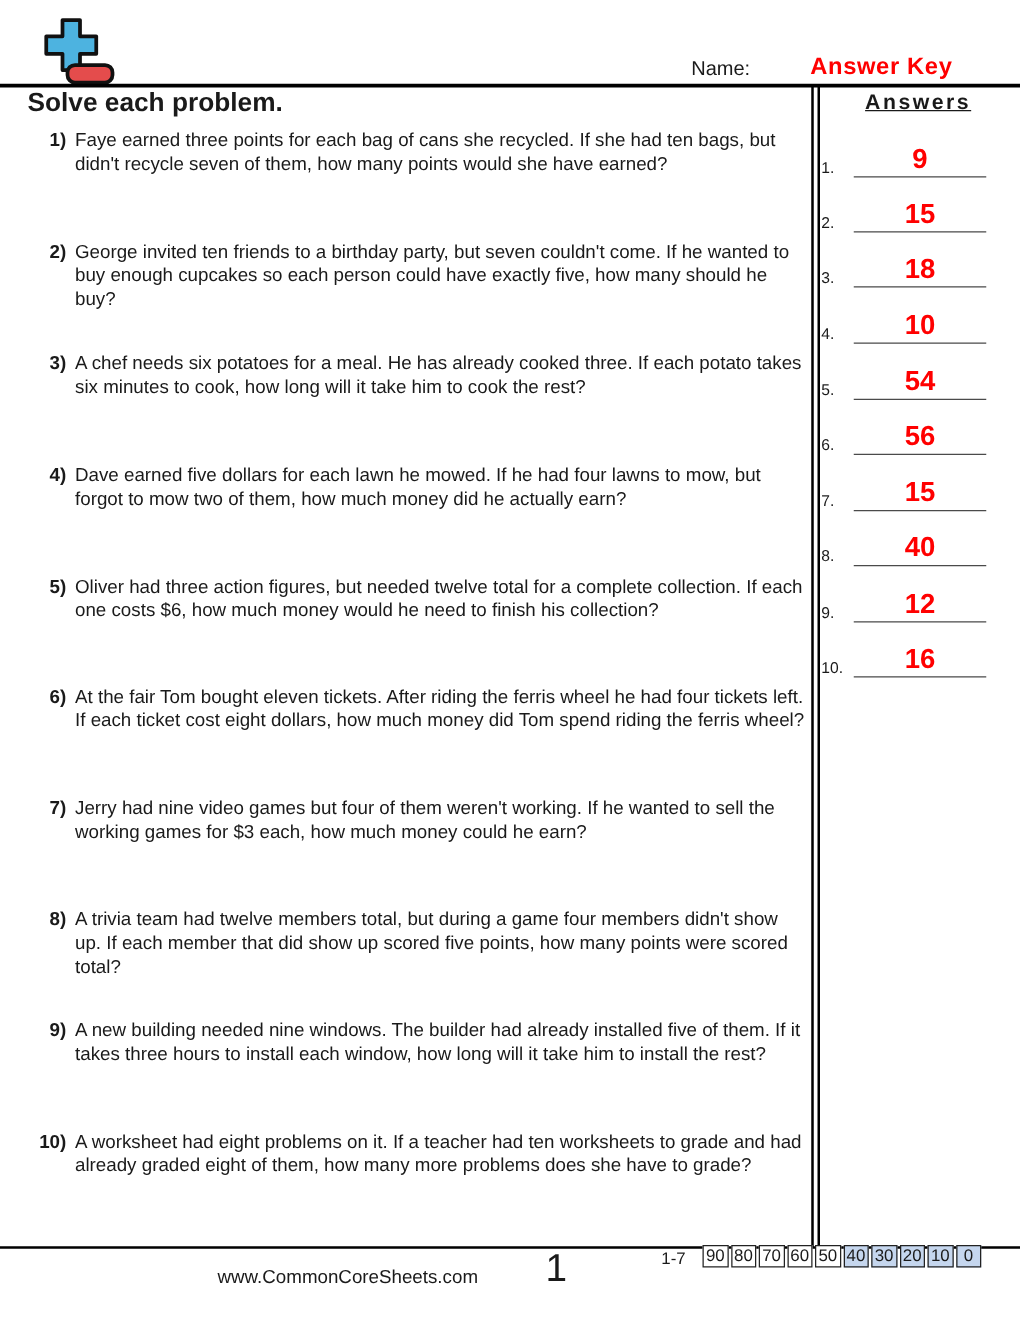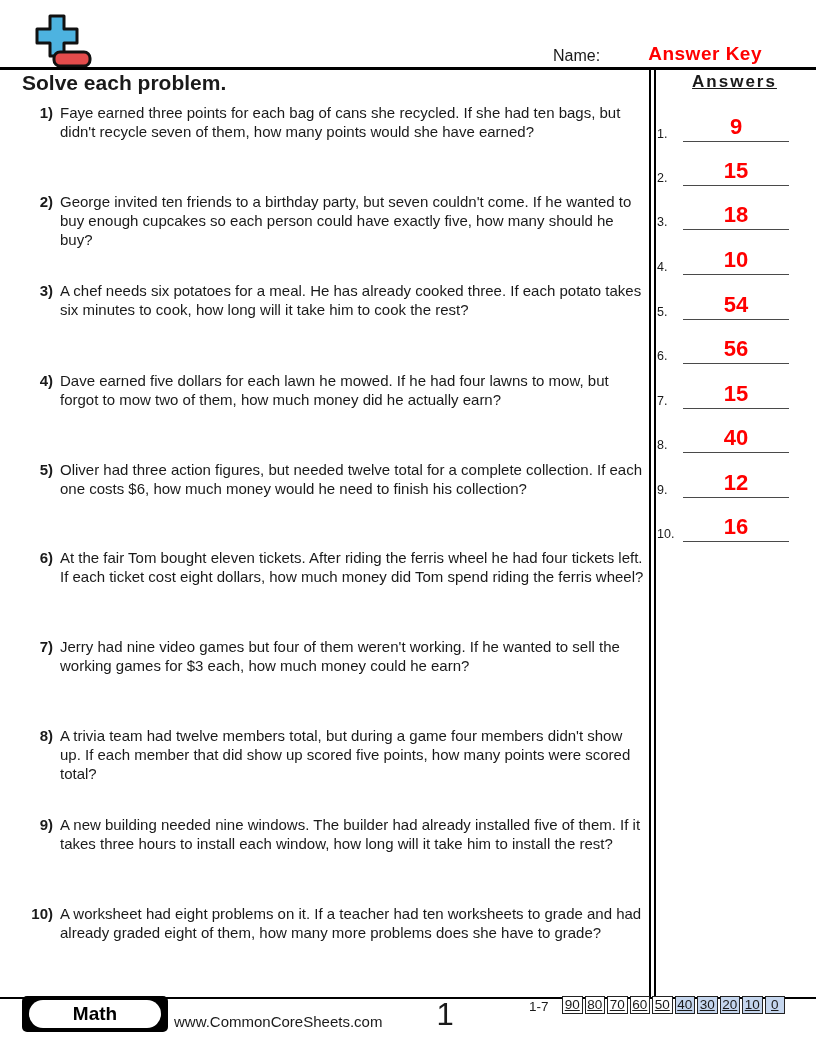--- a/index.html
+++ b/index.html
@@ -78,21 +78,21 @@
     background: #fff; border-radius: 14px;
     display: flex; align-items: center; justify-content: center;
     font-size: 19px; font-weight: bold; color: #000;
   }
   .website { left: 174px; top: 1013px; font-size: 15px; }
   .page-number { left: 420px; top: 997px; width: 50px; text-align: center; font-size: 31px; }
   .score-range { left: 529px; top: 999px; font-size: 13.5px; }
   .score-table { left: 562px; top: 996px; display: flex; gap: 2px; }
   .score-cell {
     width: 20.5px; height: 18px; border: 1.2px solid #222;
-    font-size: 13.5px; line-height: 16px; text-align: center; background: #fff; text-decoration: underline;
+    font-size: 13.5px; line-height: 16px; text-align: center; background: #fff;
   }
   .score-cell.hl { background: var(--score-blue); }
 </style>
 </head>
 <body>
 
 <div class="page">
 
   <svg class="abs logo" viewBox="0 0 64 58" xmlns="http://www.w3.org/2000/svg">
     <g>
@@ -194,23 +194,20 @@
       <div class="aline">12</div>
     </div>
     <div class="answer-row" style="top:512px">
       <span class="anum">10.</span>
       <div class="aline">16</div>
     </div>
   </div>
 
   <div class="abs footer-rule"></div>
 
-  <div class="abs math-badge">
-    <div class="math-badge-inner">Math</div>
-  </div>
 
   <div class="abs website">www.CommonCoreSheets.com</div>
   <div class="abs page-number">1</div>
   <div class="abs score-range">1-7</div>
 
   <div class="abs score-table">
     <div class="score-cell">90</div>
     <div class="score-cell">80</div>
     <div class="score-cell">70</div>
     <div class="score-cell">60</div>

